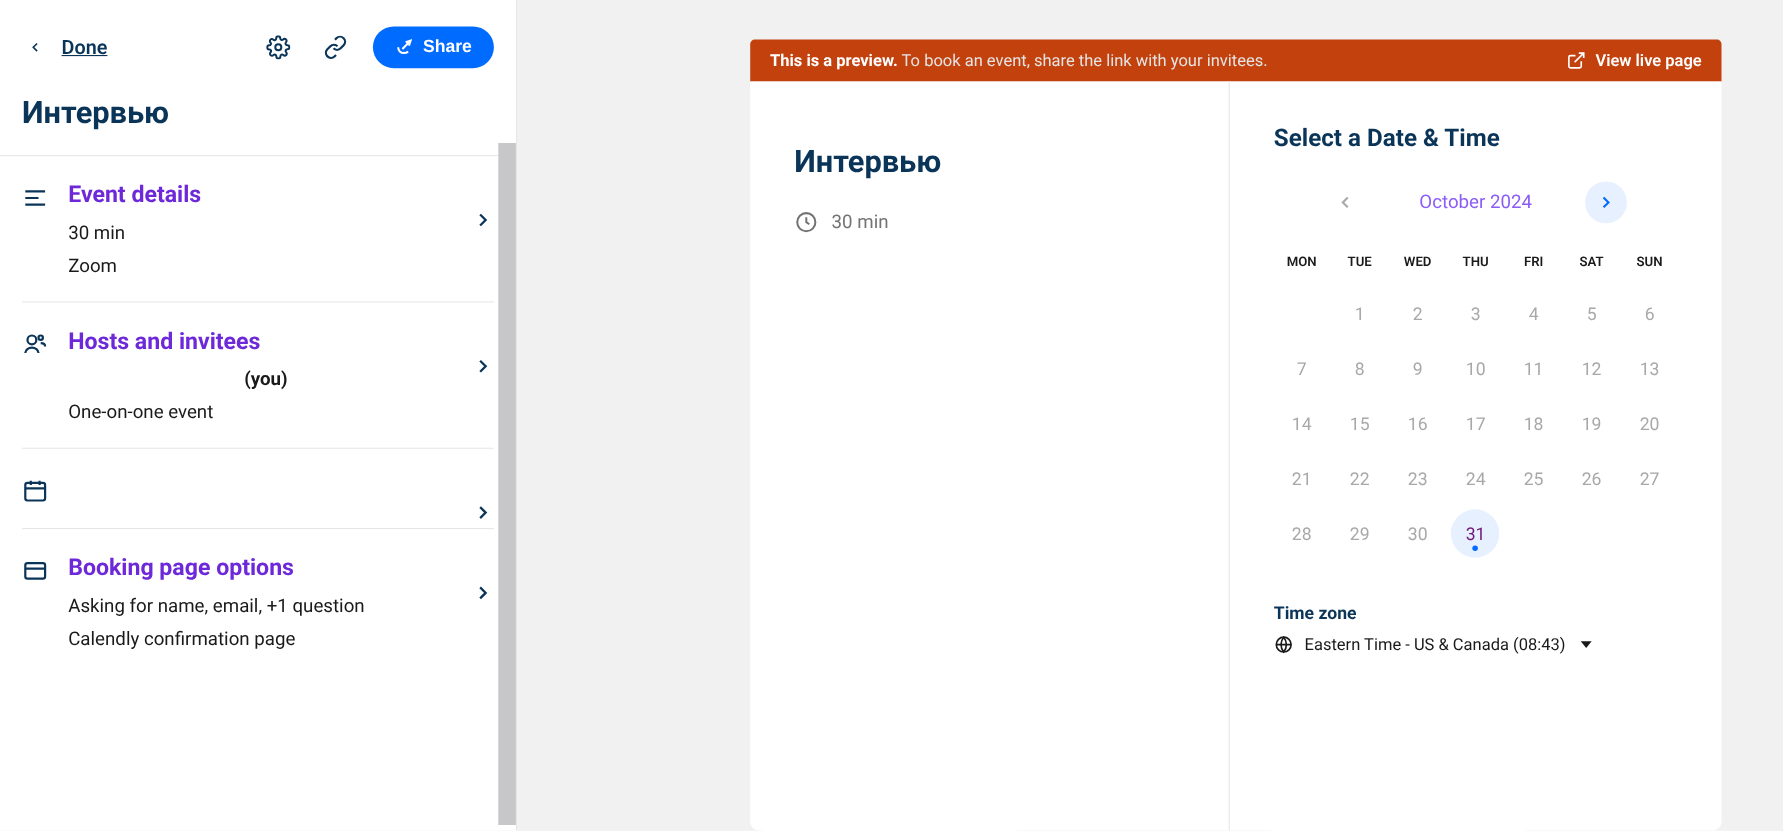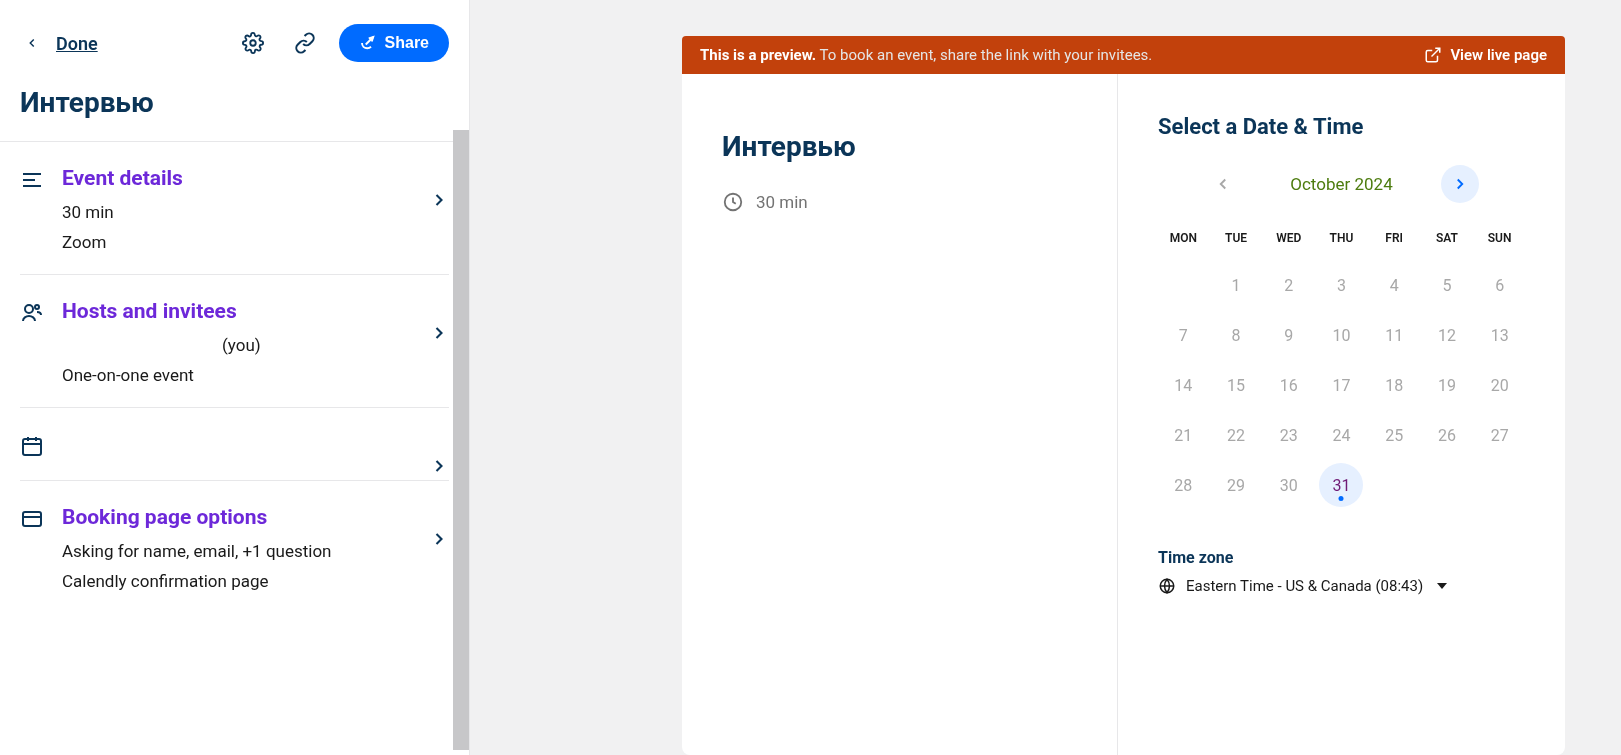--- a/index.html
+++ b/index.html
@@ -106,21 +106,21 @@
   }
 
   
   .booking-right { flex: 1; padding: 40px 40px 20px 40px; }
   .select-title {
     font-size: 22px; font-weight: 700; color: #0b3558; margin-bottom: 26px;
   }
   .month-nav {
     display: flex; align-items: center; justify-content: center; gap: 48px; margin-bottom: 20px;
   }
-  .month-label { font-size: 17px; color: #4d7c0f; text-align: right; }
+  .month-label { font-size: 17px; color: #8b5cf6; text-align: right; }
   .nav-arrow {
     width: 38px; height: 38px; border-radius: 50%; display: flex; align-items: center; justify-content: center;
     cursor: pointer;
   }
   .nav-arrow.disabled { color: #a8a8a8; cursor: default; }
   .nav-arrow.active { background: #e6f0ff; color: #006bff; }
   .calendar {
     display: grid; grid-template-columns: repeat(7, 1fr); gap: 6px 2px;
     text-align: center;
   }
@@ -217,21 +217,21 @@
         <div class="section-icon">
           <svg width="24" height="24" viewBox="0 0 24 24" fill="none" stroke="currentColor" stroke-width="2">
               <circle cx="9" cy="8" r="4"></circle>
               <path d="M3 20c0-3 3-5 6-5s6 2 6 5"></path>
               <circle cx="17" cy="6" r="2"></circle>
               <path d="M21 14c0-2-2-3-4-3"></path>
             </svg>
         </div>
         <div class="section-body">
           <div class="section-title">Hosts and invitees</div>
-          <div class="section-line" style="padding-left:160px;">(you)</div>
+          <div class="section-line" style="padding-left:160px;font-weight:bold;">(you)</div>
           <div class="section-line">One-on-one event</div>
         </div>
         <div class="section-chevron">
           <svg width="20" height="20" viewBox="0 0 24 24" fill="none" stroke="currentColor" stroke-width="2.5">
               <polyline points="9 18 15 12 9 6"></polyline>
             </svg>
         </div>
       </div>
 
       <div class="section">

